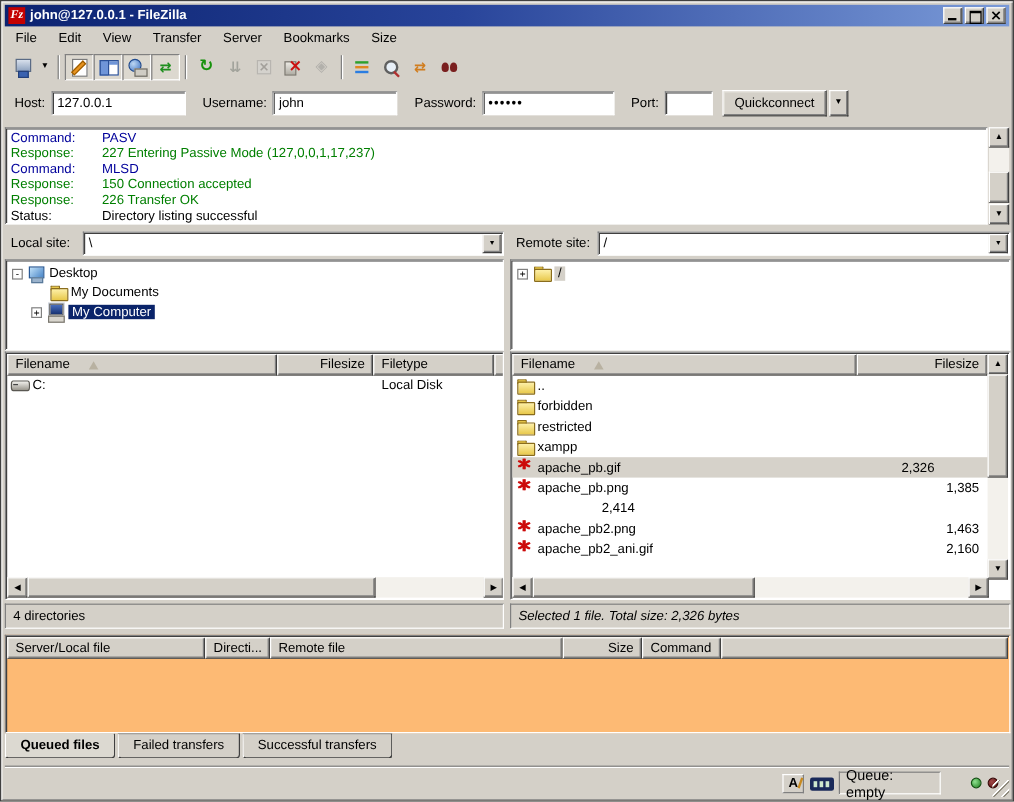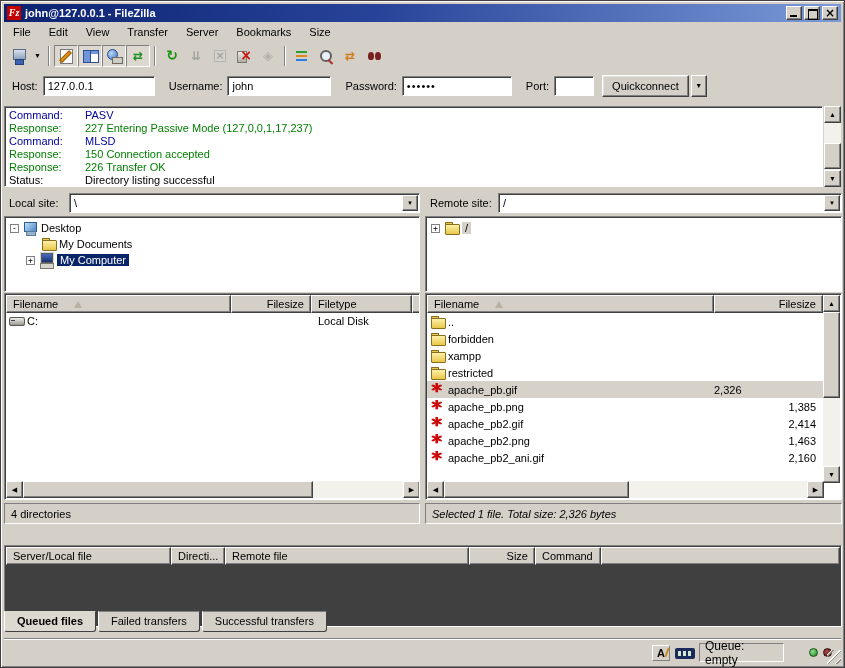--- a/index.html
+++ b/index.html
@@ -96,21 +96,21 @@
   .hcell { background:#d4d0c8; border:1px solid; border-color:#fff #404040 #404040 #fff; box-shadow:inset -1px -1px 0 #808080; padding:1px 6px; display:flex; align-items:center; overflow:hidden; white-space:nowrap; flex:none; }
   .hcell.hr { justify-content:flex-end; }
   .sortup { width:0; height:0; border-left:4px solid transparent; border-right:4px solid transparent; border-bottom:7px solid #b8b1a1; margin-left:16px; }
   .lbody { position:absolute; left:1px; top:19px; }
   .frow { height:17px; display:flex; align-items:center; white-space:nowrap; }
   .frow.h16 { height:16px; }
   .fname { display:flex; align-items:center; padding-left:3px; overflow:hidden; }
   .rowsel { background:#d6d2ca; }
   .statusbox { position:absolute; top:502px; height:21px; border:1px solid; border-color:#808080 #fff #fff #808080; display:flex; align-items:center; padding:0 6px; }
   
-  .queuebox { position:absolute; left:3px; top:528px; width:838px; height:82px; background:#404040; border:1px solid; border-color:#808080 #fff #fff #808080; box-shadow:inset 1px 1px 0 #404040;margin-top:16px; }
+  .queuebox { position:absolute; left:3px; top:528px; width:838px; height:82px; background:#fdba74; border:1px solid; border-color:#808080 #fff #fff #808080; box-shadow:inset 1px 1px 0 #404040; }
   .tabs { position:absolute; left:3px; top:610px; height:21px; display:flex; }
   .tab { padding:3px 12px 3px; background:#d4d0c8; border:1px solid; border-color:#e8e5de #404040 #404040 #fff; border-top:1px solid #808080; border-radius:0 0 3px 3px; margin-right:2px; }
   .tab.active { background:#dcd9d1; font-weight:bold; border-top:1px solid #dcd9d1; }
   
   .statusbar { position:absolute; left:3px; right:3px; bottom:3px; height:26px; border-top:1px solid #808080; box-shadow:inset 0 1px 0 #fff; }
   .aind { position:absolute; left:648px; top:6px; width:18px; height:16px; border:1px solid; border-color:#fff #808080 #808080 #fff; text-align:center; font:bold 11px/14px "Liberation Sans",sans-serif; }
   .aind::after { content:""; position:absolute; right:1px; top:2px; width:2px; height:9px; background:#c88a20; transform:rotate(20deg); }
   .speedbadge { position:absolute; left:671px; top:9px; width:20px; height:11px; background:#1a2a5a; border-radius:2px; }
   .speedbadge::before { content:""; position:absolute; left:3px; top:3px; width:3px; height:5px; background:#cfe8cf; box-shadow:5px 0 0 #cfe8cf, 10px 0 0 #cfe8cf; }
   .queuestatus { position:absolute; left:695px; top:4px; width:85px; height:19px; border:1px solid; border-color:#808080 #fff #fff #808080; display:flex; align-items:center; padding:0 5px; font-size:12px; }
@@ -326,50 +326,46 @@
       <div class="frow">
           <span class="fname" style="flex:1">
             <span class="fico ic-folder"></span>
             <span>forbidden</span>
           </span>
           <span style="width:110px; text-align:right; padding-right:8px"></span>
         </div>
       <div class="frow">
           <span class="fname" style="flex:1">
             <span class="fico ic-folder"></span>
+            <span>restricted</span>
+          </span>
+          <span style="width:110px; text-align:right; padding-right:8px"></span>
+        </div>
+      <div class="frow">
+          <span class="fname" style="flex:1">
+            <span class="fico ic-folder"></span>
             <span>xampp</span>
-          </span>
-          <span style="width:110px; text-align:right; padding-right:8px"></span>
-        </div>
-      <div class="frow">
-          <span class="fname" style="flex:1">
-            <span class="fico ic-folder"></span>
-            <span>restricted</span>
           </span>
           <span style="width:110px; text-align:right; padding-right:8px"></span>
         </div>
       <div class="frow rowsel">
           <span class="fname" style="flex:1">
             <span class="fico ic-imgfile"></span>
             <span>apache_pb.gif</span>
           </span>
-          <span style="width:110px; text-align:left; padding-right:8px">2,326</span>
+          <span style="width:110px; text-align:center; padding-right:8px">2,326</span>
         </div>
       <div class="frow">
           <span class="fname" style="flex:1">
             <span class="fico ic-imgfile"></span>
             <span>apache_pb.png</span>
           </span>
           <span style="width:110px; text-align:right; padding-right:8px">1,385</span>
         </div>
       <div class="frow">
-          <span class="fname" style="flex:1">
-            <span class="fico ic-imgfile"></span>
-            <span>apache_pb2.gif</span>
-          </span>
           <span style="width:110px; text-align:right; padding-right:8px">2,414</span>
         </div>
       <div class="frow">
           <span class="fname" style="flex:1">
             <span class="fico ic-imgfile"></span>
             <span>apache_pb2.png</span>
           </span>
           <span style="width:110px; text-align:right; padding-right:8px">1,463</span>
         </div>
       <div class="frow">

